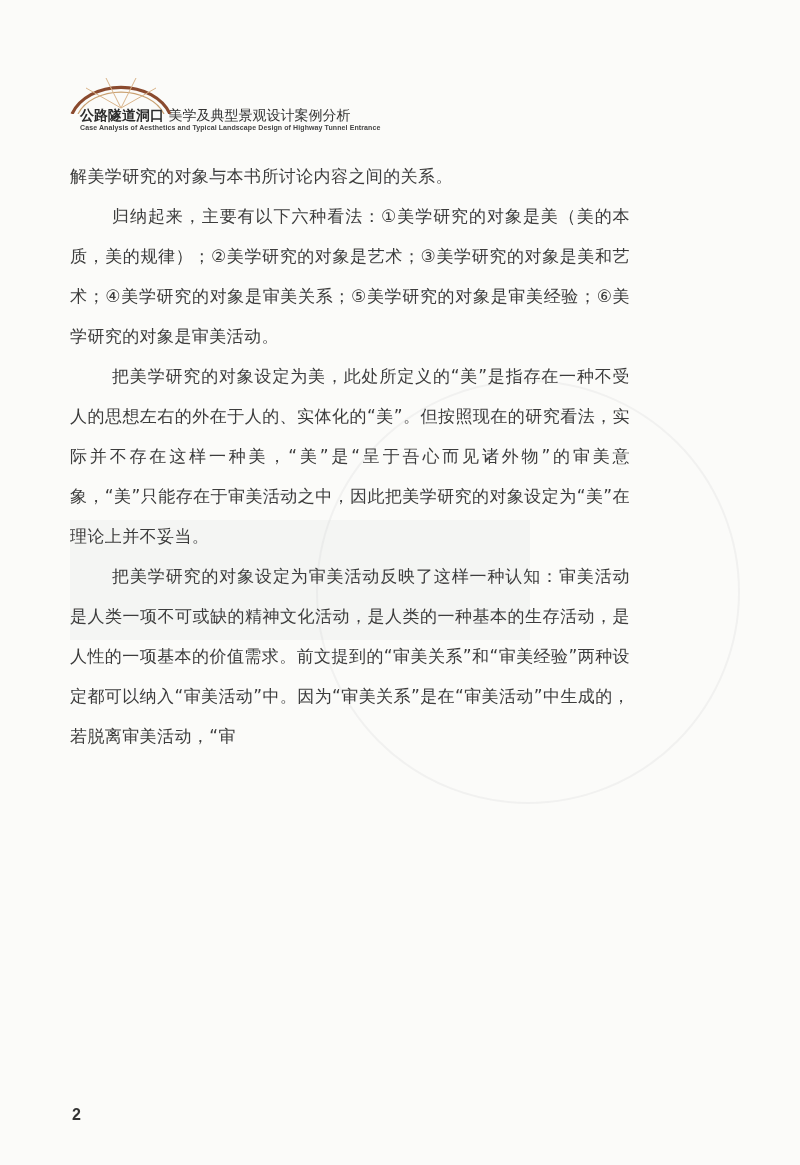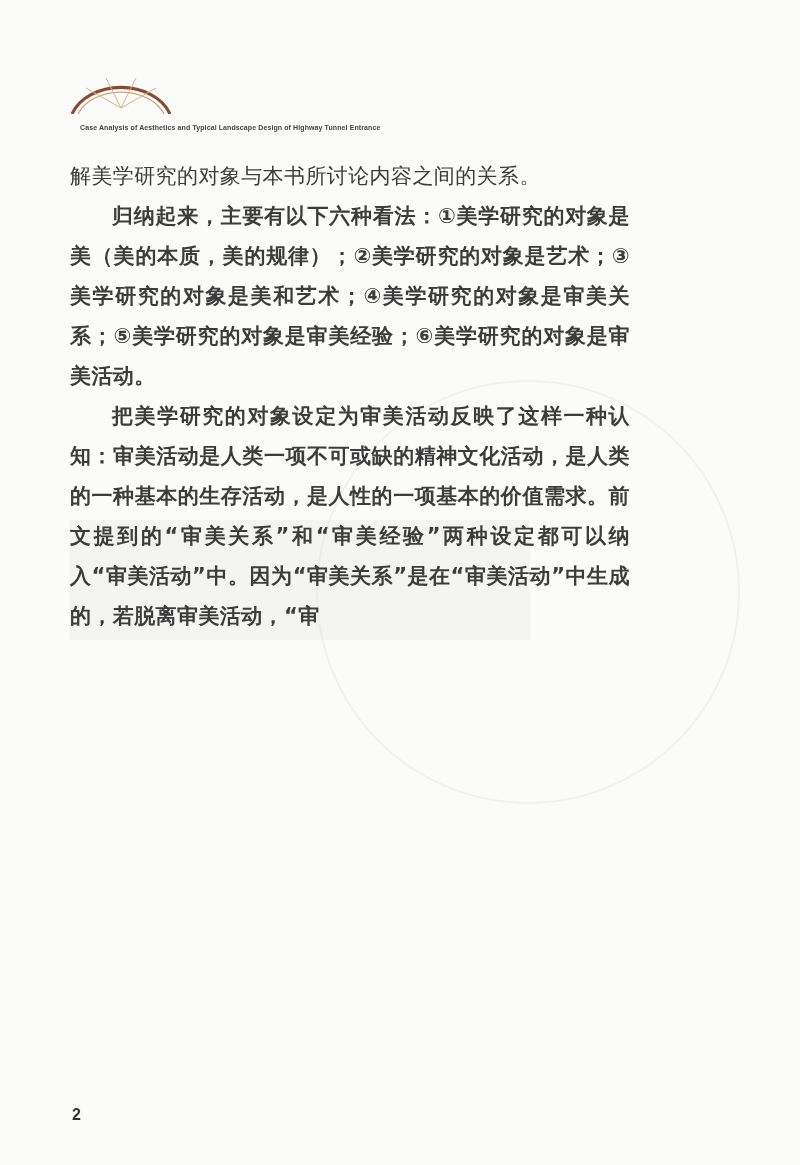--- a/index.html
+++ b/index.html
@@ -71,29 +71,28 @@
       letter-spacing: 0.1px;
     }
     .content {
       position: absolute;
       left: 70px;
       top: 156px;
       width: 560px;
     }
     .para {
       margin: 0;
-      font-size: 21px;
+      font-size: 17px;
       line-height: 40px;
       text-align: justify;
       color: #3c3c3c;
       letter-spacing: 0.4px;
     }
     .para.indent {
       text-indent: 42px;
-      font-weight: bold;
     }
     .para.cont {
       text-indent: 0;
     }
     .page-number {
       position: absolute;
       left: 72px;
       top: 1106px;
       font-family: "Liberation Sans", sans-serif;
       font-weight: bold;
@@ -109,22 +108,27 @@
 
 <div class="header">
   <svg class="logo-arc" width="110" height="40" viewBox="0 0 110 40">
     <path d="M6 40 A 52 40 0 0 1 104 40" fill="none" stroke="#8a4a2e" stroke-width="3.2"></path>
     <path d="M12 40 A 46 34 0 0 1 98 40" fill="none" stroke="#c9a070" stroke-width="1.2"></path>
     <line x1="55" y1="34" x2="20" y2="14" stroke="#d9b48a" stroke-width="1"></line>
     <line x1="55" y1="34" x2="40" y2="4" stroke="#d9b48a" stroke-width="1"></line>
     <line x1="55" y1="34" x2="70" y2="4" stroke="#d9b48a" stroke-width="1"></line>
     <line x1="55" y1="34" x2="90" y2="14" stroke="#d9b48a" stroke-width="1"></line>
   </svg>
+  <div class="header-title">
+    <span class="bold">公路隧道洞口</span>
+    <span>美学及典型景观设计案例分析</span>
+  </div>
   <div class="header-sub">Case Analysis of Aesthetics and Typical Landscape Design of Highway Tunnel Entrance</div>
 </div>
 
 <div class="content">
   <p class="para cont">解美学研究的对象与本书所讨论内容之间的关系。</p>
   <p class="para indent">归纳起来，主要有以下六种看法：①美学研究的对象是美（美的本质，美的规律）；②美学研究的对象是艺术；③美学研究的对象是美和艺术；④美学研究的对象是审美关系；⑤美学研究的对象是审美经验；⑥美学研究的对象是审美活动。</p>
+  <p class="para indent">把美学研究的对象设定为美，此处所定义的“美”是指存在一种不受人的思想左右的外在于人的、实体化的“美”。但按照现在的研究看法，实际并不存在这样一种美，“美”是“呈于吾心而见诸外物”的审美意象，“美”只能存在于审美活动之中，因此把美学研究的对象设定为“美”在理论上并不妥当。</p>
   <p class="para indent">把美学研究的对象设定为审美活动反映了这样一种认知：审美活动是人类一项不可或缺的精神文化活动，是人类的一种基本的生存活动，是人性的一项基本的价值需求。前文提到的“审美关系”和“审美经验”两种设定都可以纳入“审美活动”中。因为“审美关系”是在“审美活动”中生成的，若脱离审美活动，“审</p>
 </div>
 
 <div class="page-number">2</div>
 
 </body></html>

